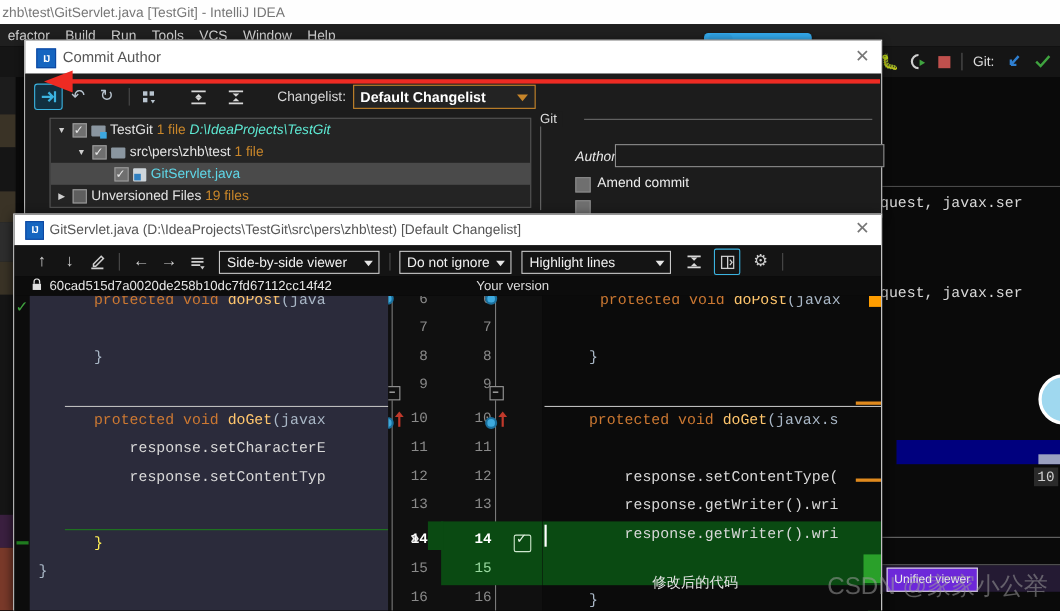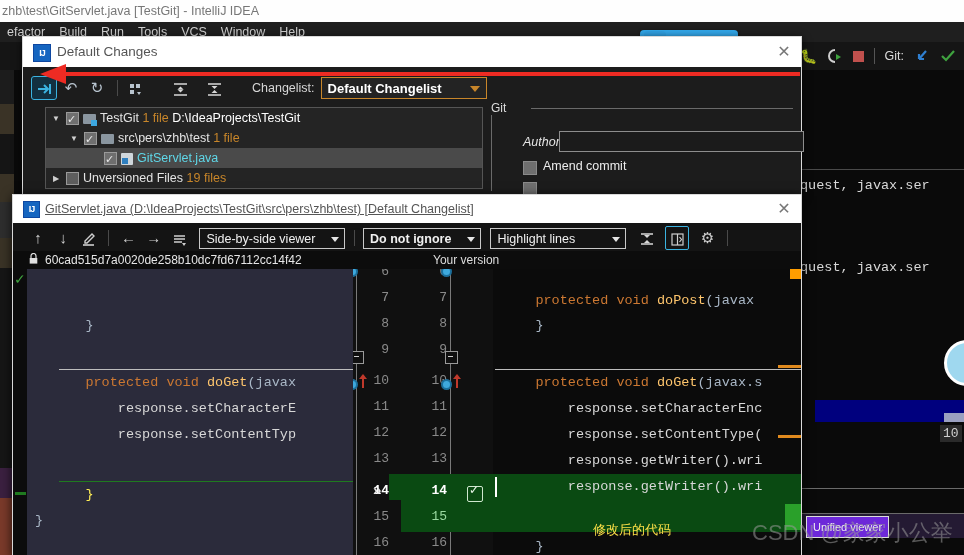--- a/index.html
+++ b/index.html
@@ -63,21 +63,21 @@
       vertical-align:middle;margin:0 4px;position:relative;}
   .cbx.on:after{content:"\2713";position:absolute;left:0px;top:-4px;font-size:11px;color:#e8e8e8;}
   .cbx.off{background:#5e5e5e;}
   .folder{display:inline-block;width:13px;height:10px;background:#8a96a0;border-radius:1px;
       vertical-align:middle;margin-right:4px;position:relative;}
   .folder.mod:after{content:"";position:absolute;right:-1px;bottom:-2px;width:6px;height:6px;background:#3da8e0;}
   .javaico{display:inline-block;width:12px;height:12px;background:#cfd6db;vertical-align:middle;
       margin-right:4px;position:relative;border-radius:1px;}
   .javaico:after{content:"";position:absolute;left:1px;bottom:1px;width:6px;height:6px;background:#2f7fbf;}
   .cnt{color:#c8862a;}
-  .path{color:#ffffff;}
+  .path{color:#5eead4;font-style:italic;}
   .fname{color:#5fd7e8;}
 
   
   #git-group{position:absolute;left:468px;top:42px;width:302px;height:82px;}
   #git-group-label{position:absolute;left:0;top:-8px;background:#1c1c1c;padding-right:5px;
       color:#ddd;font-size:12px;}
   #git-group-line{position:absolute;left:40px;top:-1px;width:262px;height:1px;background:#6a6a6a;}
   #git-group-left{position:absolute;left:0;top:0px;width:1px;height:82px;background:#6a6a6a;}
   #author-label{position:absolute;left:32px;top:26px;color:#e6e6e6;font-size:12.5px;font-style:italic;}
   #author-input{position:absolute;left:68px;top:22px;width:245px;height:21px;
@@ -92,21 +92,21 @@
       border-right:26px solid #ee2b23;}
 
   
   #diff-dialog{left:12px;top:194px;width:788px;height:361px;background:#0c0c0c;
       border:1px solid #d9d9d9;box-shadow:0 2px 10px rgba(0,0,0,.75);overflow:hidden;}
   #diff-titlebar{position:absolute;left:0;top:0;width:788px;height:28px;background:#fff;}
   #diff-title-icon{position:absolute;left:10px;top:6px;width:15px;height:15px;
       background:#1565c0;border:1px solid #0d47a1;color:#fff;font-size:9px;
       font-weight:bold;line-height:15px;text-align:center;letter-spacing:-1px;}
   #diff-title-text{position:absolute;left:32px;top:0;height:28px;line-height:28px;
-      color:#555;font-size:12.5px;text-decoration:underline;}
+      color:#555;font-size:12.5px;}
   #diff-close{position:absolute;right:6px;top:3px;width:22px;height:22px;color:#777;
       font-size:16px;text-align:center;line-height:22px;cursor:pointer;}
   #diff-toolbar{position:absolute;left:0;top:28px;width:788px;height:28px;background:#141414;}
   .dtb{position:relative;display:inline-block;color:#cfcfcf;font-size:15px;
        width:22px;height:22px;line-height:22px;text-align:center;vertical-align:middle;}
   .dtb-sep{display:inline-block;width:1px;height:16px;background:#4a4a4a;margin:0 5px;vertical-align:middle;}
   .dcombo{display:inline-block;height:21px;line-height:21px;border:1px solid #c9c9c9;
       background:#141414;color:#f0f0f0;font-size:12.5px;padding:0 18px 0 6px;
       position:relative;vertical-align:middle;box-sizing:border-box;}
   .dcombo .car{position:absolute;right:5px;top:8px;width:0;height:0;
@@ -148,21 +148,21 @@
   .foldbox:after{content:"";position:absolute;left:2px;top:4px;width:5px;height:1px;background:#cfcfcf;}
   .bpdot{position:absolute;width:11px;height:11px;border-radius:50%;background:#3ea9dd;border:2px solid #1b6f9c;box-sizing:border-box;}
   .redarr{position:absolute;width:2px;height:11px;background:#c0392b;}
   .redarr:after{content:"";position:absolute;left:-3px;top:-3px;border-left:4px solid transparent;
       border-right:4px solid transparent;border-bottom:5px solid #c0392b;}
   #chev14{position:absolute;color:#e8e8e8;font-size:15px;font-weight:bold;}
   .okchk{position:absolute;width:14px;height:14px;border:1.5px solid #cfe8cf;border-radius:2px;}
   .okchk:after{content:"\2713";position:absolute;left:1px;top:-4px;font-size:12px;color:#e8f5e8;}
   #caret{position:absolute;width:2px;background:#ffffff;}
   #greencheck{position:absolute;color:#3fa33f;font-size:14px;}
-  #cn-note{position:absolute;color:#fde047;font-size:13px;font-family:"Liberation Sans",sans-serif;}
+  #cn-note{position:absolute;color:#e5e5e5;font-size:13px;font-family:"Liberation Sans",sans-serif;}
 
   
   #dl-badge{left:640px;top:30px;height:24px;background:#32a6e8;border-radius:4px;
       display:flex;align-items:center;padding:0 8px 0 4px;box-shadow:0 1px 3px rgba(0,0,0,.5);}
   #dl-cloud{width:22px;height:22px;background:#2f9fe0;border-radius:4px;position:relative;}
   #dl-arrow{color:#0b6ea8;font-size:13px;margin:0 2px 0 3px;}
   #dl-text{color:#dff1fd;font-size:13px;}
 
   
   #unified-tooltip{left:806px;top:516px;height:20px;border:1px solid #dcdcdc;
@@ -247,21 +247,21 @@
         <circle cx="14" cy="14" r="2.8" fill="#fff"></circle>
       </svg>
   </span>
   <span id="dl-arrow">↓</span>
   <span id="dl-text">177 KB/s</span>
 </div>
 
 <div class="abs" id="commit-dialog">
   <div id="commit-titlebar">
     <div id="commit-title-icon">IJ</div>
-    <div id="commit-title-text">Default Changes</div>
+    <div id="commit-title-text">Commit Author</div>
     <div id="commit-close">✕</div>
   </div>
 
   <div id="commit-body">
 
     <div id="commit-toolbar">
       <div class="ctb sel">
         <svg width="16" height="14" viewBox="0 0 16 14" style="vertical-align:middle;">
             <path d="M2 7h9M8 3l4 4-4 4" stroke="#3bb3e0" stroke-width="2" fill="none"></path>
             <path d="M14 2v10" stroke="#3bb3e0" stroke-width="2"></path>
@@ -358,21 +358,21 @@
       <span class="dtb">
         <svg width="15" height="15" viewBox="0 0 15 15" style="vertical-align:middle;">
             <path d="M2 4h11M2 7h11M2 10h8" stroke="#cfcfcf" stroke-width="1.5"></path>
             <path d="M10 11l2 3 2-3z" fill="#cfcfcf"></path>
           </svg>
       </span>
       <span class="dcombo" style="width:146px;margin-left:6px;">
         <span>Side-by-side viewer</span><i class="car"></i>
       </span>
       <span class="dtb-sep"></span>
-      <span class="dcombo" style="width:118px;font-weight:bold;">
+      <span class="dcombo" style="width:102px;">
         <span>Do not ignore</span><i class="car"></i>
       </span>
       <span class="dcombo" style="width:136px;margin-left:6px;">
         <span>Highlight lines</span><i class="car"></i>
       </span>
       <span class="dtb" style="margin-left:6px;">
         <svg width="14" height="14" viewBox="0 0 14 14" style="vertical-align:middle;">
             <path d="M1 2h12M1 12h12" stroke="#d8d8d8" stroke-width="1.5"></path>
             <path d="M7 6L4 3h6z" fill="#d8d8d8"></path>
             <path d="M7 8l3 3H4z" fill="#d8d8d8"></path>
@@ -404,20 +404,21 @@
   </div>
 
   <div id="diff-area">
 
     <div id="pane-leftmark">
       <span id="greencheck" style="left:1px;top:2px;">✓</span>
       <span class="deco" style="left:2px;top:223px;width:11px;height:3px;background:#1f7a1f;"></span>
     </div>
 
     <div id="pane-left">
+      <div class="cl" style="top:-8px;left:26px;"><span class="kw">    protected void </span><span class="mth">doPost</span><span class="brc">(java</span></div>
       <div class="cl" style="top:18px;left:26px;"></div>
       <div class="cl" style="top:44px;left:26px;"><span class="brc">    }</span></div>
       <div class="cl" style="top:70px;left:26px;"></div>
       <div class="sep-line" style="left:32px;top:100px;width:300px;"></div>
       <div class="cl" style="top:101px;left:26px;"><span class="kw">    protected void </span><span class="mth">doGet</span><span class="brc">(javax</span></div>
       <div class="cl" style="top:127px;left:26px;"><span class="pln">        response.setCharacterE</span></div>
       <div class="cl" style="top:153px;left:26px;"><span class="pln">        response.setContentTyp</span></div>
       <div class="grn-line" style="left:32px;top:212px;width:294px;"></div>
       <div class="cl" style="top:213px;left:26px;"><span class="ybr">    }</span></div>
       <div class="cl" style="top:239px;left:8px;"><span class="brc">}</span></div>
@@ -461,27 +462,26 @@
       <div class="bpdot" style="left:88px;top:110px;"></div>
       <div class="redarr" style="left:103px;top:108px;"></div>
       <div class="bpdot" style="left:-6px;top:-3px;"></div>
       <div class="bpdot" style="left:88px;top:-3px;"></div>
 
       <div id="chev14" style="left:20px;top:212px;">»</div>
       <div class="okchk" style="left:114px;top:217px;"></div>
     </div>
 
     <div id="pane-right">
-      <div class="cl" style="top:-8px;left:10px;margin-top:27px;"><span class="kw">    protected void </span><span class="mth">doPost</span><span class="brc">(javax</span></div>
+      <div class="cl" style="top:-8px;left:20px;"><span class="kw">    protected void </span><span class="mth">doPost</span><span class="brc">(javax</span></div>
       <div class="cl" style="top:18px;left:10px;"></div>
       <div class="cl" style="top:44px;left:10px;"><span class="brc">    }</span></div>
       <div class="cl" style="top:70px;left:10px;"></div>
       <div class="sep-line" style="left:2px;top:100px;width:306px;"></div>
       <div class="cl" style="top:101px;left:10px;"><span class="kw">    protected void </span><span class="mth">doGet</span><span class="brc">(javax.s</span></div>
-      <div class="cl" style="top:127px;left:10px;"><span class="pln">        response.setCharacterEnc</span></div>
       <div class="cl" style="top:153px;left:10px;"><span class="pln">        response.setContentType(</span></div>
       <div class="cl" style="top:179px;left:10px;"><span class="pln">        response.getWriter().wri</span></div>
       <div class="greenblk" style="left:0;top:205px;width:308px;height:58px;"></div>
       <div class="cl" style="top:205px;left:10px;"><span class="pln">        response.getWriter().wri</span></div>
       <div id="caret" style="left:2px;top:208px;height:20px;"></div>
       <div id="cn-note" style="left:100px;top:252px;">修改后的代码</div>
       <div class="cl" style="top:265px;left:10px;"><span class="brc">    }</span></div>
 
       <div class="deco" style="left:297px;top:-2px;width:11px;height:12px;background:#ff9d00;"></div>
       <div class="deco" style="left:285px;top:96px;width:23px;height:3px;background:#e08a1e;"></div>

